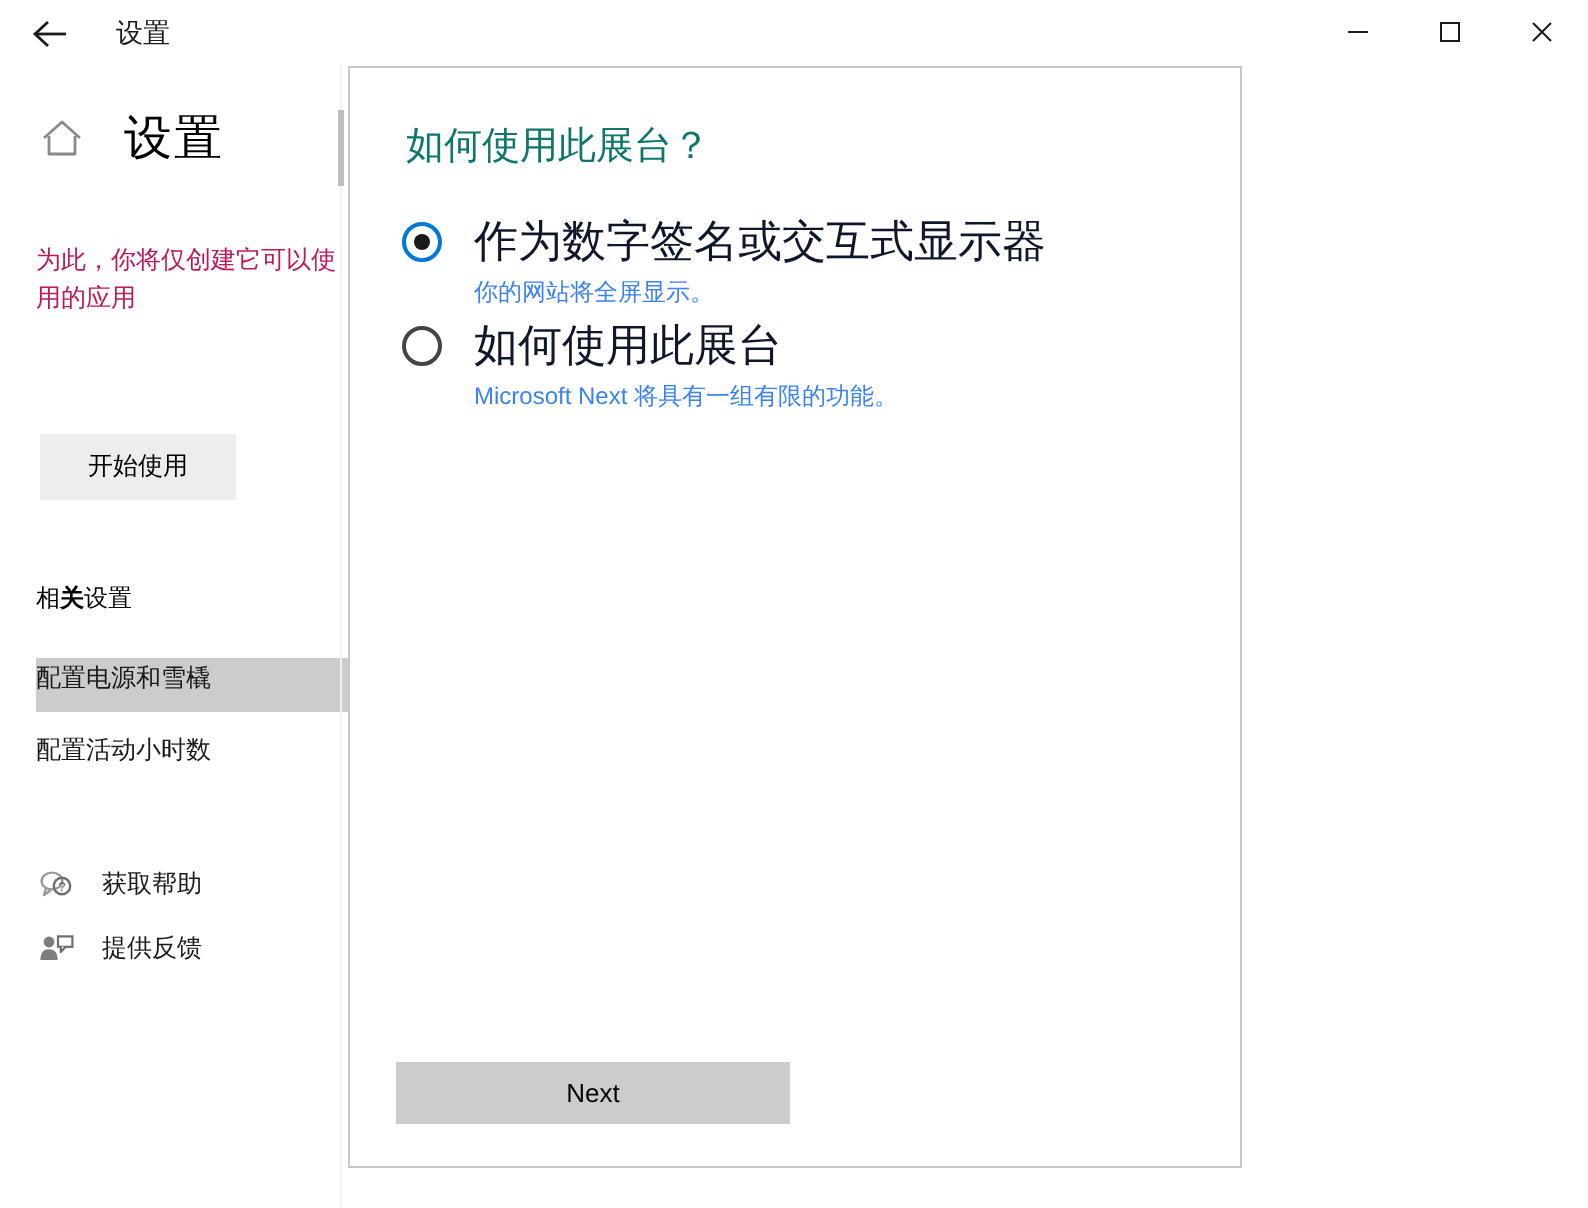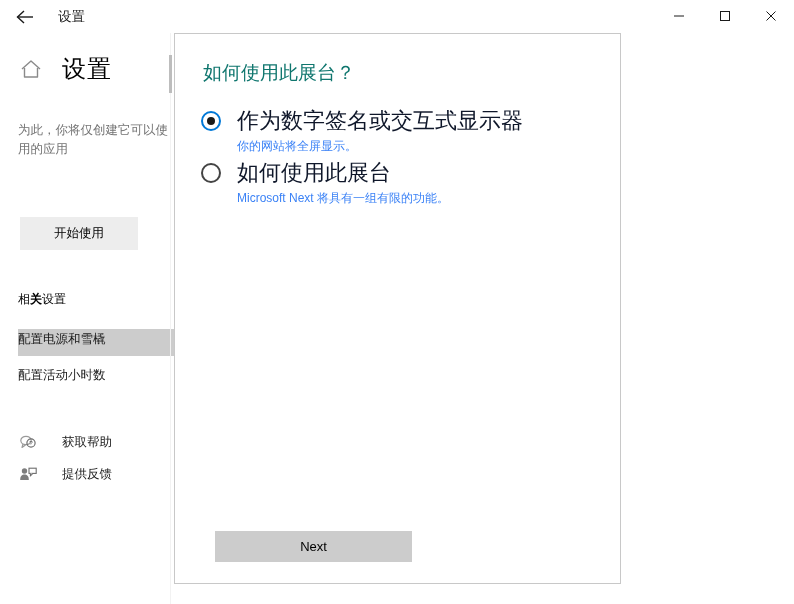--- a/index.html
+++ b/index.html
@@ -73,26 +73,26 @@
     color: #000000;
     letter-spacing: 1px;
     white-space: nowrap;
   }
   .side-desc {
     position: absolute;
     left: 18px; top: 88px;
     width: 150px;
     font-size: 12.5px;
     line-height: 19px;
-    color: #737373;
+    color: #be185d;
   }
   .start-btn {
     position: absolute;
     left: 20px; top: 184px;
-    width: 118px; height: 33px;
+    width: 98px; height: 33px;
     background: #ededed;
     border: none;
     font-family: inherit;
     font-size: 12.5px;
     color: #000000;
     cursor: pointer;
     padding: 0;
   }
   .related-title {
     position: absolute;
@@ -128,21 +128,21 @@
     cursor: pointer;
   }
   .foot-1 { top: 398px; }
   .foot-2 { top: 430px; }
   .foot-ico {
     width: 20px; height: 18px;
     display: flex; align-items: center; justify-content: center;
   }
   .foot-ico svg { display: block; }
   .foot-label {
-    margin-left: 24px;
+    margin-left: 13px;
     font-size: 12.5px;
     color: #1a1a1a;
     white-space: nowrap;
   }
 
   
   .side-scroll {
     position: absolute;
     left: 169px; top: 55px;
     width: 3px; height: 38px;
@@ -212,21 +212,21 @@
   .radio-sub {
     margin-left: 36px;
     margin-top: 2px;
     font-size: 12px;
     color: #3b82f6;
     white-space: nowrap;
   }
 
   .dlg-actions {
     position: absolute;
-    left: 40px; top: 497px;
+    left: 23px; top: 497px;
     width: 374px;
     display: flex;
     gap: 3px;
   }
   .dlg-btn {
     width: 197px;
     height: 31px;
     background: #cccccc;
     border: none;
     font-family: inherit;

